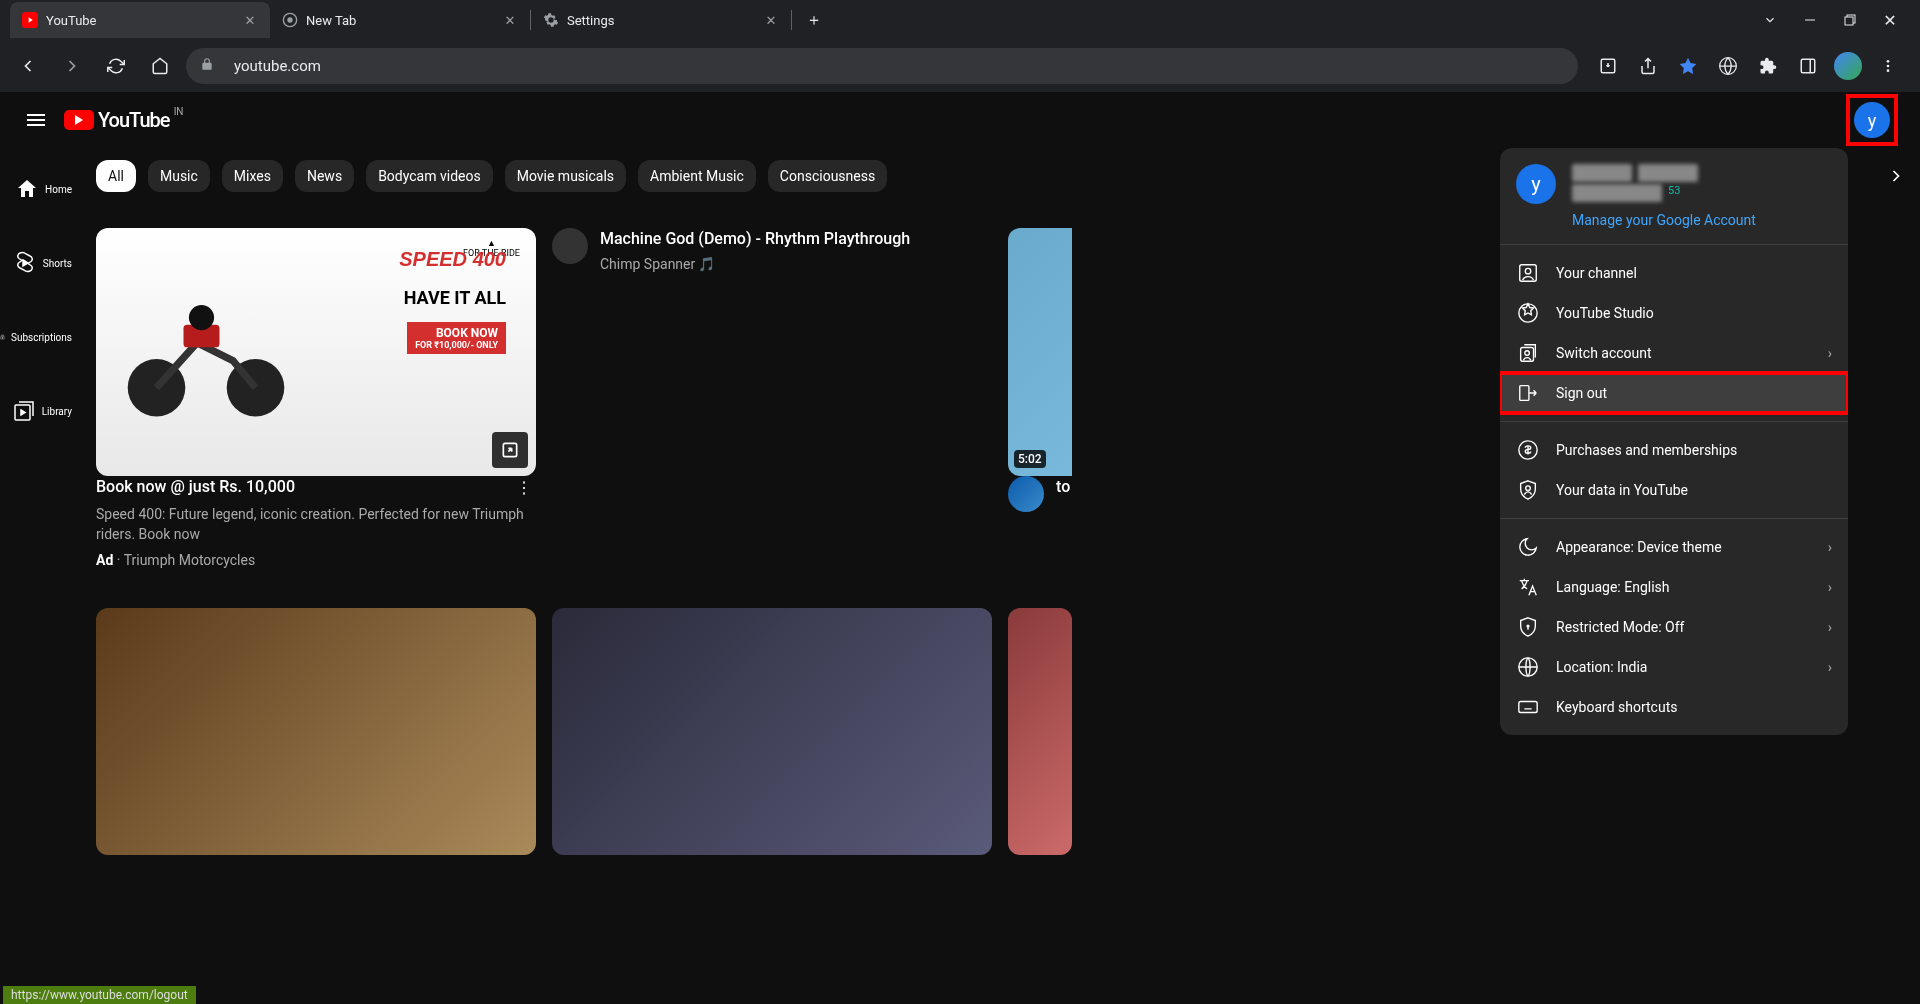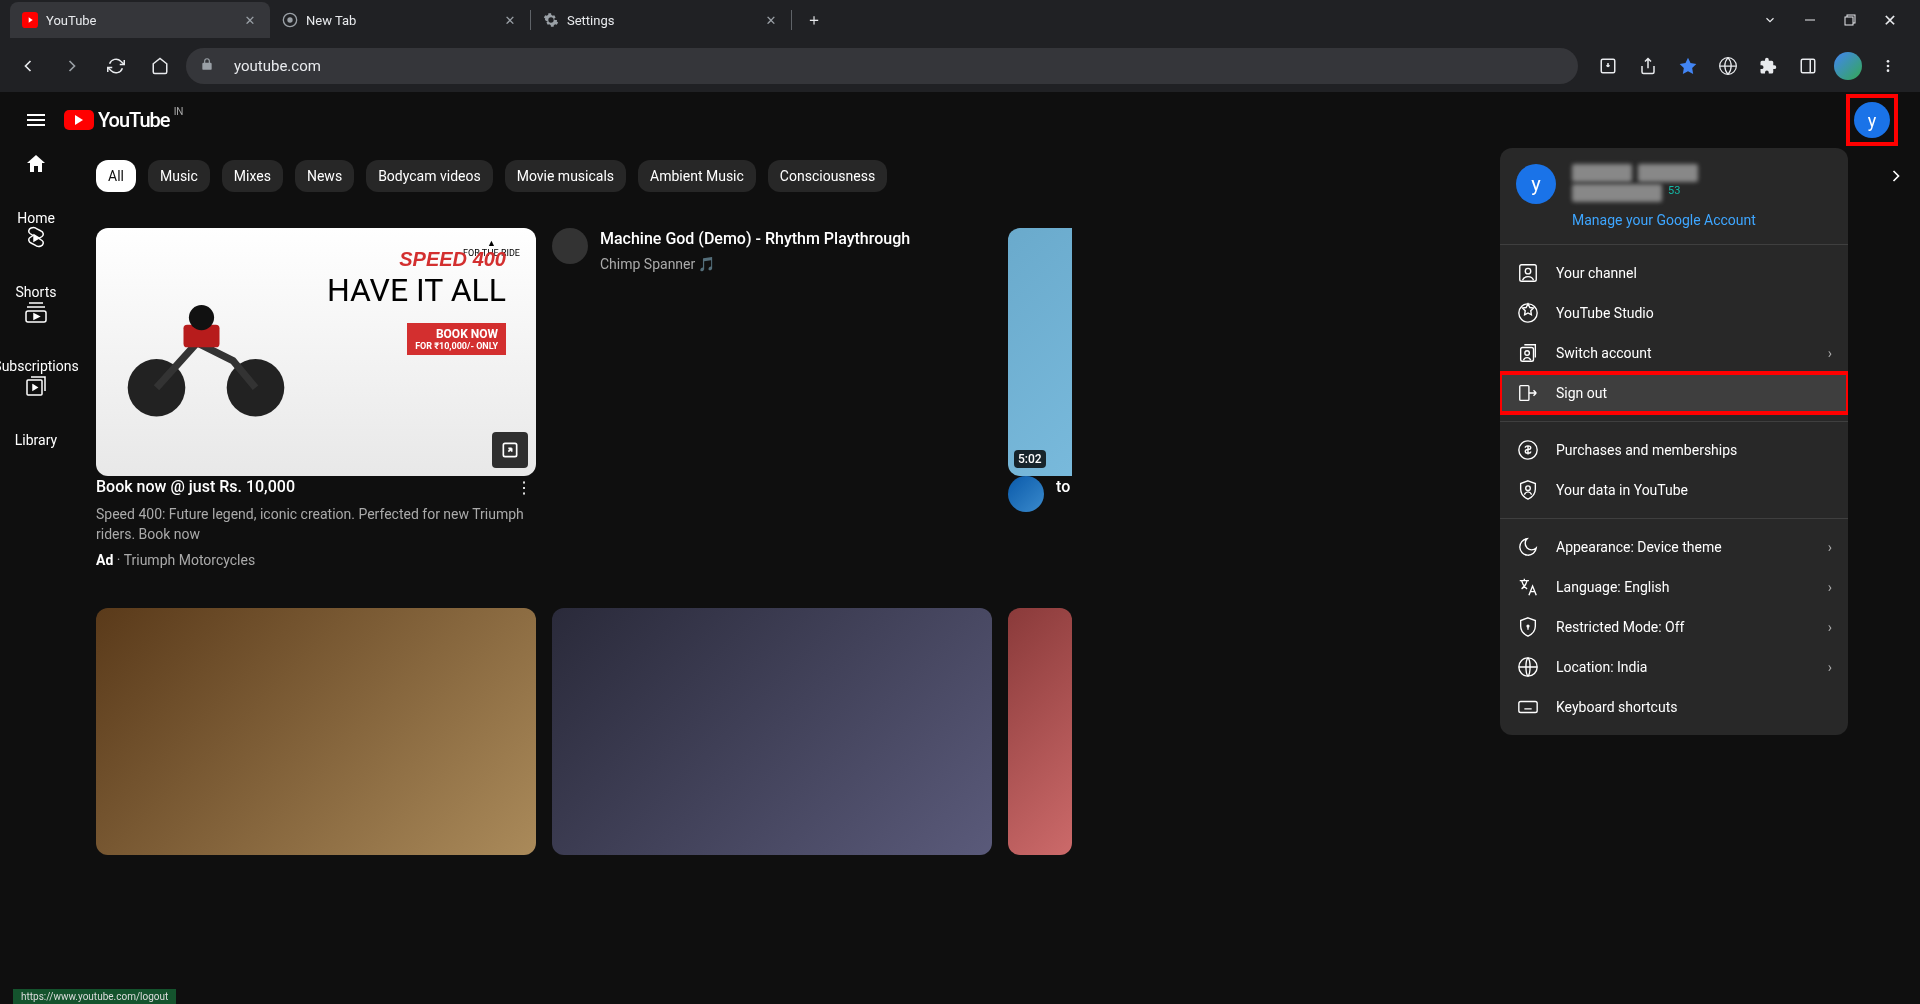--- a/index.html
+++ b/index.html
@@ -39,21 +39,21 @@
 .yt-search-box { flex: 1; height: 40px; background: #121212; border: 1px solid #303030; border-right: none; border-radius: 40px 0 0 40px; display: flex; align-items: center; padding: 0 16px; }
 .yt-search-input { flex: 1; background: none; border: none; outline: none; font-size: 16px; color: #fff; }
 .yt-search-input::placeholder { color: #888; }
 .yt-search-btn { width: 64px; height: 40px; background: #222; border: 1px solid #303030; border-radius: 0 40px 40px 0; display: flex; align-items: center; justify-content: center; cursor: pointer; }
 .yt-avatar-small { position: absolute; right: 30px; top: 10px; width: 36px; height: 36px; border-radius: 50%; background: #1a73e8; display: flex; align-items: center; justify-content: center; font-size: 18px; cursor: pointer; }
 .avatar-highlight { position: absolute; right: 22px; top: 2px; width: 52px; height: 52px; border: 4px solid #ff0000; pointer-events: none; z-index: 200; }
 
 
 .yt-body { display: flex; height: calc(100vh - 148px); position: relative; }
 .sidebar { width: 72px; background: #0f0f0f; padding-top: 4px; }
-.sb-item { height: 74px; display: flex; flex-direction: column; align-items: center; justify-content: space-between; gap: 6px; font-size: 14px; cursor: pointer; border-radius: 10px; }
+.sb-item { height: 74px; display: flex; align-items: center; justify-content: flex-end; gap: 6px; font-size: 10px; cursor: pointer; border-radius: 10px; }
 .sb-icon { width: 24px; height: 24px; }
 
 
 .main { flex: 1; overflow: hidden; position: relative; padding-left: 24px; }
 .chips { display: flex; gap: 12px; padding: 12px 0; align-items: center; }
 .chip { height: 32px; padding: 0 12px; background: #272727; border-radius: 12px; display: flex; align-items: center; font-size: 14px; cursor: pointer; white-space: nowrap; }
 .chip.active { background: #fff; color: #0f0f0f; }
 .chip-arrow { position: absolute; right: 4px; top: 12px; width: 40px; height: 32px; display: flex; align-items: center; justify-content: center; background: linear-gradient(90deg, transparent, #0f0f0f 40%); cursor: pointer; }
 
 .grid { display: flex; gap: 16px; margin-top: 24px; }
@@ -88,29 +88,29 @@
 .am-blur { background: #888; color: #888; height: 18px; width: 60px; border-radius: 2px; filter: blur(2px); }
 .am-email-suffix { font-size: 11px; color: #14b8a6; }
 .am-manage { color: #3ea6ff; margin-top: 10px; cursor: pointer; font-size: 14px; }
 .am-divider { height: 1px; background: #3f3f3f; }
 .am-item { height: 40px; display: flex; align-items: center; gap: 16px; padding: 0 16px; cursor: pointer; }
 .am-item.highlighted { outline: 4px solid #ff0000; outline-offset: -2px; background: #3e3e3e; }
 .am-icon { width: 24px; height: 24px; flex-shrink: 0; display: flex; align-items: center; justify-content: center; }
 .am-chevron { margin-left: auto; color: #aaa; }
 .am-section { padding: 8px 0; }
 
-.status-bar { position: absolute; left: 13px; bottom: 0; background: #14532d; padding: 2px 8px; font-size: 10px; color: #ddd; z-index: 50; }
+.status-bar { position: absolute; left: 3px; bottom: 0; background: #4d7c0f; padding: 2px 8px; font-size: 12px; color: #ddd; z-index: 50; }
 
 
 .ad-content { position: absolute; inset: 0; padding: 20px; display: flex; }
 .bike-shape { width: 45%; position: relative; }
 .ad-text-area { flex: 1; text-align: right; color: #000; padding-right: 10px; }
 .ad-speed { font-family: sans-serif; font-weight: 900; font-size: 20px; font-style: italic; }
 .ad-speed span { color: #d32f2f; }
-.ad-have { font-size: 32px; font-weight: 400; }
+.ad-have { font-size: 18px; font-weight: 700; margin-top: 16px; }
 .ad-book { background: #d32f2f; color: #fff; display: inline-block; padding: 4px 8px; font-size: 12px; font-weight: bold; margin-top: 14px; }
 .ad-book small { display: block; font-size: 9px; }
 .triumph-logo { position: absolute; top: 10px; right: 16px; font-size: 9px; color: #000; text-align: center; }
 </style>
 </head>
 <body>
 
 <div class="browser-chrome">
   <div class="tab-bar">
     <div class="tab active">

